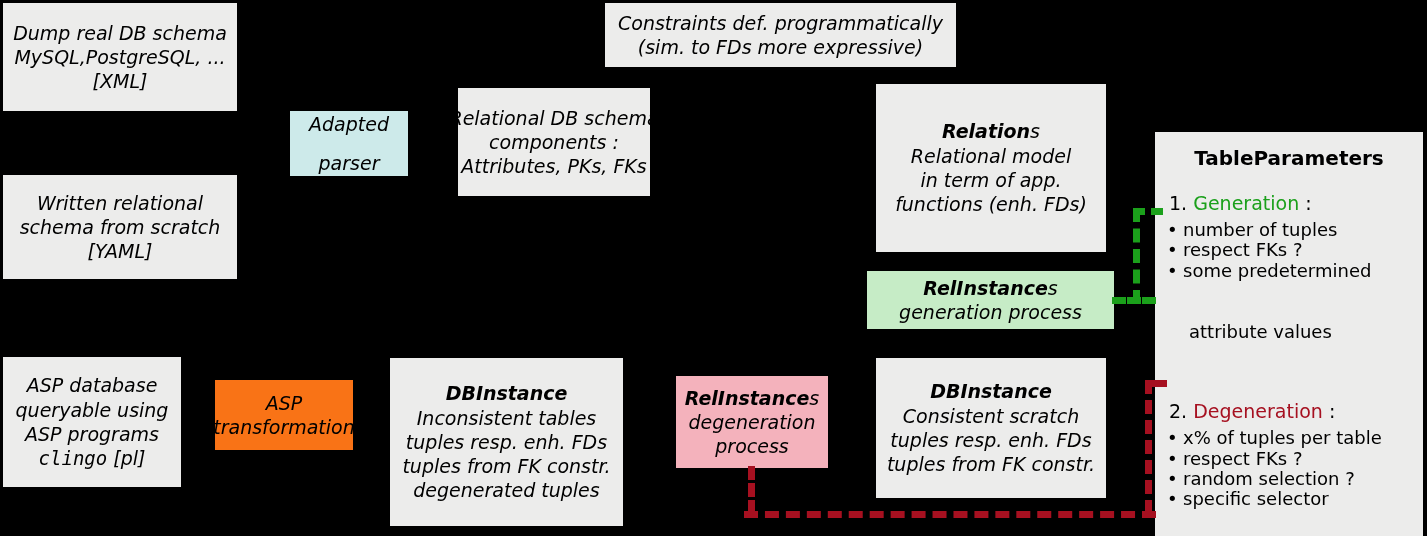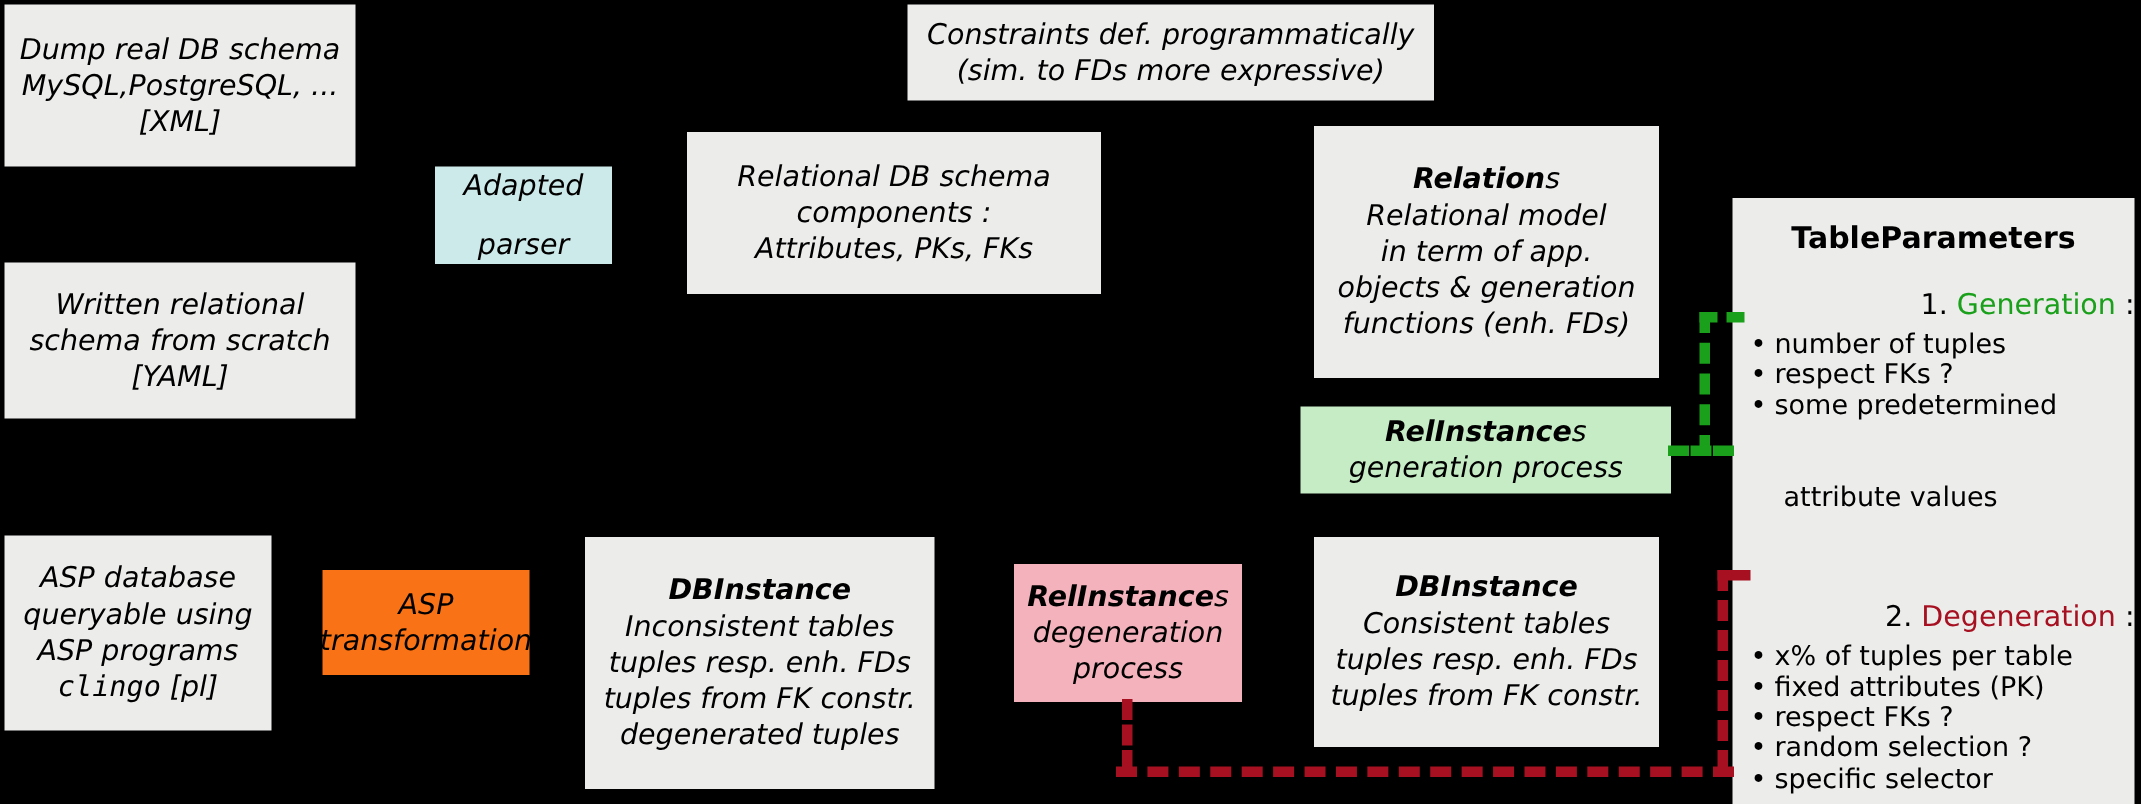--- a/index.html
+++ b/index.html
@@ -32,21 +32,21 @@
   .bold { font-weight: bold; }
   .mono { font-family: "DejaVu Sans Mono", monospace; }
 
   
   #box-dump-schema      { left: 3px;   top: 3px;   width: 234px; height: 108px; background: #ececeb; font-size: 19px; }
   #box-written-schema   { left: 3px;   top: 175px; width: 234px; height: 104px; background: #ececeb; font-size: 19px; }
   #box-asp-database     { left: 3px;   top: 357px; width: 178px; height: 130px; background: #ececeb; font-size: 19px; }
   #box-adapted-parser   { left: 290px; top: 111px; width: 118px; height: 65px;  background: #cdeaea; font-size: 19px; gap: 15px; }
   #box-asp-transform    { left: 215px; top: 380px; width: 138px; height: 70px;  background: #f97316; font-size: 19px; }
   #box-constraints      { left: 605px; top: 3px;   width: 351px; height: 64px;  background: #ececeb; font-size: 19px; }
-  #box-rel-db-schema    { left: 458px; top: 88px;  width: 276px; height: 108px; background: #ececeb; font-size: 19px; }
+  #box-rel-db-schema    { left: 458px; top: 88px;  width: 192px; height: 108px; background: #ececeb; font-size: 19px; }
   #box-relations        { left: 876px; top: 84px;  width: 230px; height: 168px; background: #ececeb; font-size: 19px; }
   #box-relinst-gen      { left: 867px; top: 271px; width: 247px; height: 58px;  background: #c6ecc6; font-size: 19px; }
   #box-dbinst-incons    { left: 390px; top: 358px; width: 233px; height: 168px; background: #ececeb; font-size: 19px; }
   #box-relinst-degen    { left: 676px; top: 376px; width: 152px; height: 92px;  background: #f4b2bc; font-size: 19px; }
   #box-dbinst-cons      { left: 876px; top: 358px; width: 230px; height: 140px; background: #ececeb; font-size: 19px; }
 
   
   #box-table-parameters {
     position: absolute;
     left: 1155px; top: 132px; width: 268px; height: 404px;
@@ -55,21 +55,21 @@
     color: #000;
     font-size: 19px;
     padding: 14px 0 0 0;
   }
   #box-table-parameters .tp-title {
     text-align: center;
     font-weight: bold;
     font-size: 20px;
     margin-bottom: 22px;
   }
-  .tp-heading { padding-left: 0; font-size: 19px; margin-bottom: 6px; white-space: nowrap; text-align: right; }
+  .tp-heading { padding-left: 14px; font-size: 19px; margin-bottom: 6px; white-space: nowrap; }
   .tp-heading .num { color: #000; }
   .tp-list { list-style: none; margin: 0; padding: 0 0 0 12px; }
   .tp-list li {
     position: relative;
     padding-left: 16px;
     font-size: 18px;
     line-height: 1.13;
     white-space: nowrap;
   }
   .tp-list li::before {
@@ -150,21 +150,20 @@
   <div class="box" id="box-rel-db-schema">
     <span class="ln">Relational DB schema</span>
     <span class="ln">components :</span>
     <span class="ln">Attributes, PKs, FKs</span>
   </div>
 
   <div class="box" id="box-relations">
     <span class="ln"><span class="bold">Relation</span><span>s</span></span>
     <span class="ln">Relational model</span>
     <span class="ln">in term of app.</span>
-    <span class="ln">objects &amp; generation</span>
     <span class="ln">functions (enh. FDs)</span>
   </div>
 
   <div class="box" id="box-relinst-gen">
     <span class="ln"><span class="bold">RelInstance</span><span>s</span></span>
     <span class="ln">generation process</span>
   </div>
 
   <div class="box" id="box-dbinst-incons">
     <span class="ln bold">DBInstance</span>
@@ -175,21 +174,21 @@
   </div>
 
   <div class="box" id="box-relinst-degen">
     <span class="ln"><span class="bold">RelInstance</span><span>s</span></span>
     <span class="ln">degeneration</span>
     <span class="ln">process</span>
   </div>
 
   <div class="box" id="box-dbinst-cons">
     <span class="ln bold">DBInstance</span>
-    <span class="ln">Consistent tables</span>
+    <span class="ln">Consistent scratch</span>
     <span class="ln">tuples resp. enh. FDs</span>
     <span class="ln">tuples from FK constr.</span>
   </div>
 
   <div id="box-table-parameters">
     <div class="tp-title">TableParameters</div>
 
     <div id="tp-section-generation">
       <div class="tp-heading"><span class="num">1.</span>
         <span id="gen-name" style="color: rgb(27, 160, 27);">Generation</span><span> :</span></div>
@@ -198,21 +197,20 @@
         <li><span>respect FKs ?</span></li>
         <li><span>some predetermined</span><span class="cont">attribute values</span></li>
       </ul>
     </div>
 
     <div id="tp-section-degeneration">
       <div class="tp-heading"><span class="num">2.</span>
         <span id="degen-name" style="color: rgb(166, 16, 32);">Degeneration</span><span> :</span></div>
       <ul class="tp-list">
         <li><span>x% of tuples per table</span></li>
-        <li><span>fixed attributes (PK)</span></li>
         <li><span>respect FKs ?</span></li>
         <li><span>random selection ?</span></li>
         <li><span>specific selector</span></li>
       </ul>
     </div>
   </div>
 
   <div class="dash dash-h-green" id="green-seg-bottom"></div>
   <div class="dash dash-v-green" id="green-seg-vert"></div>
   <div class="dash dash-h-green" id="green-seg-top"></div>

